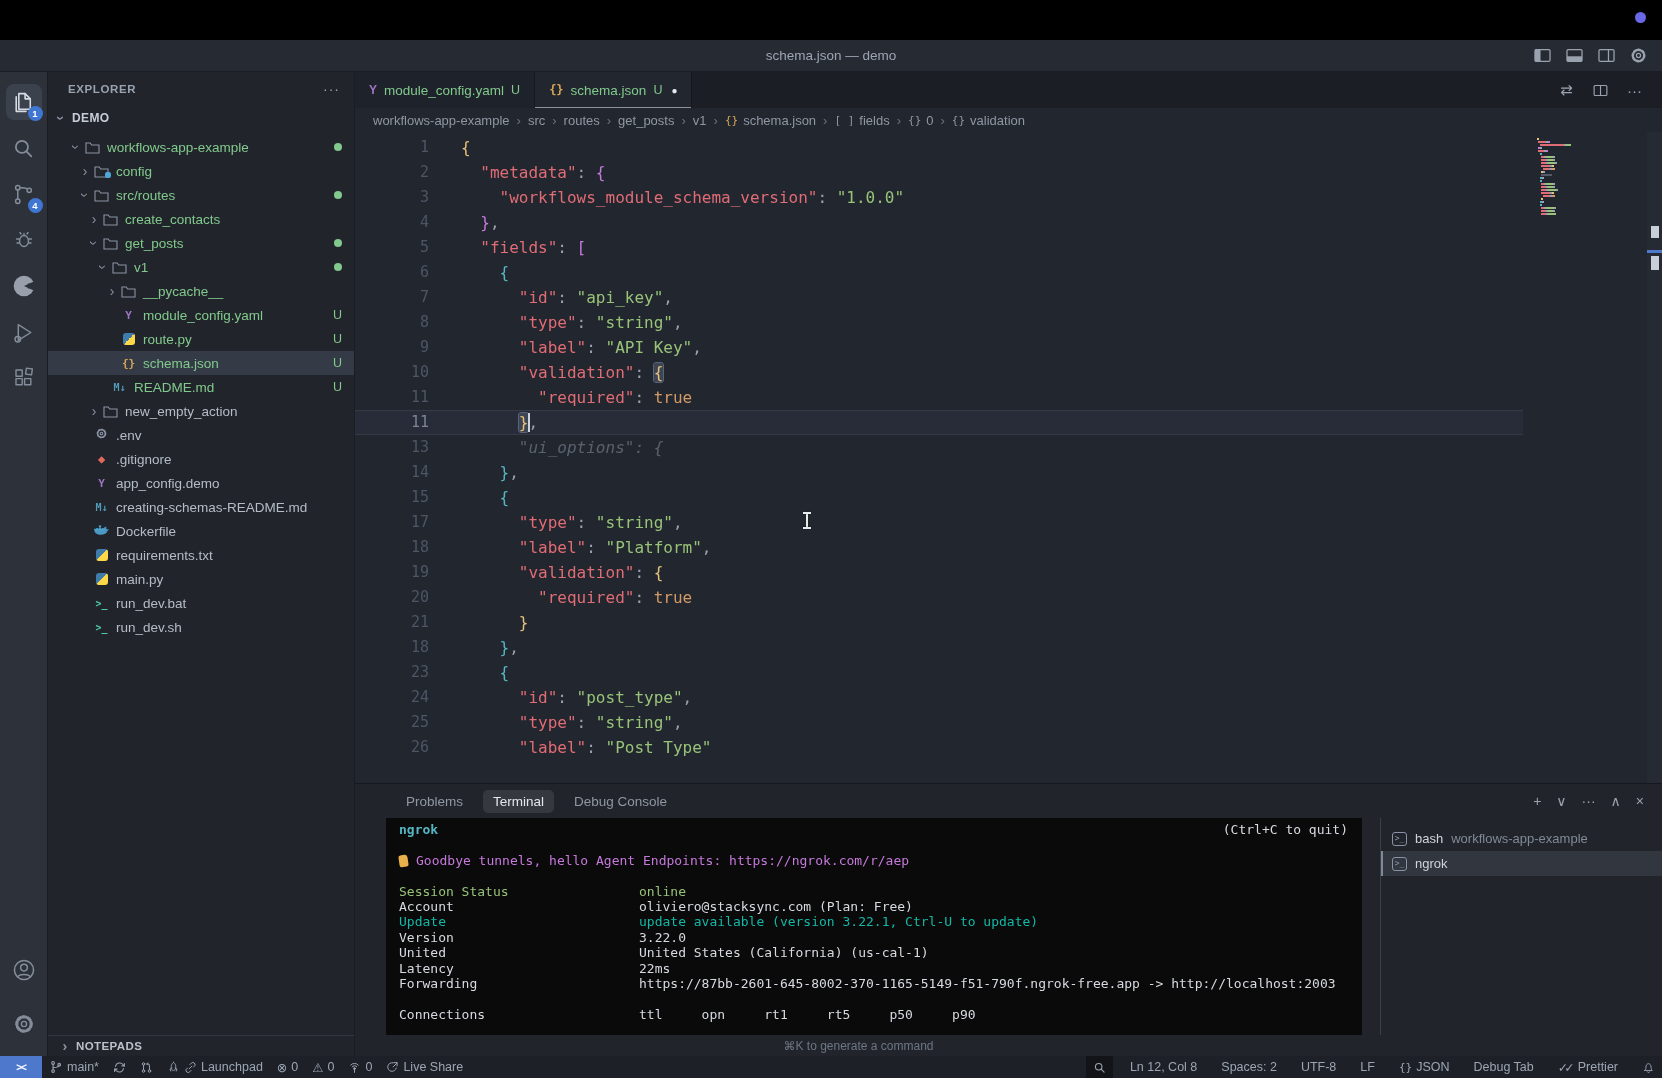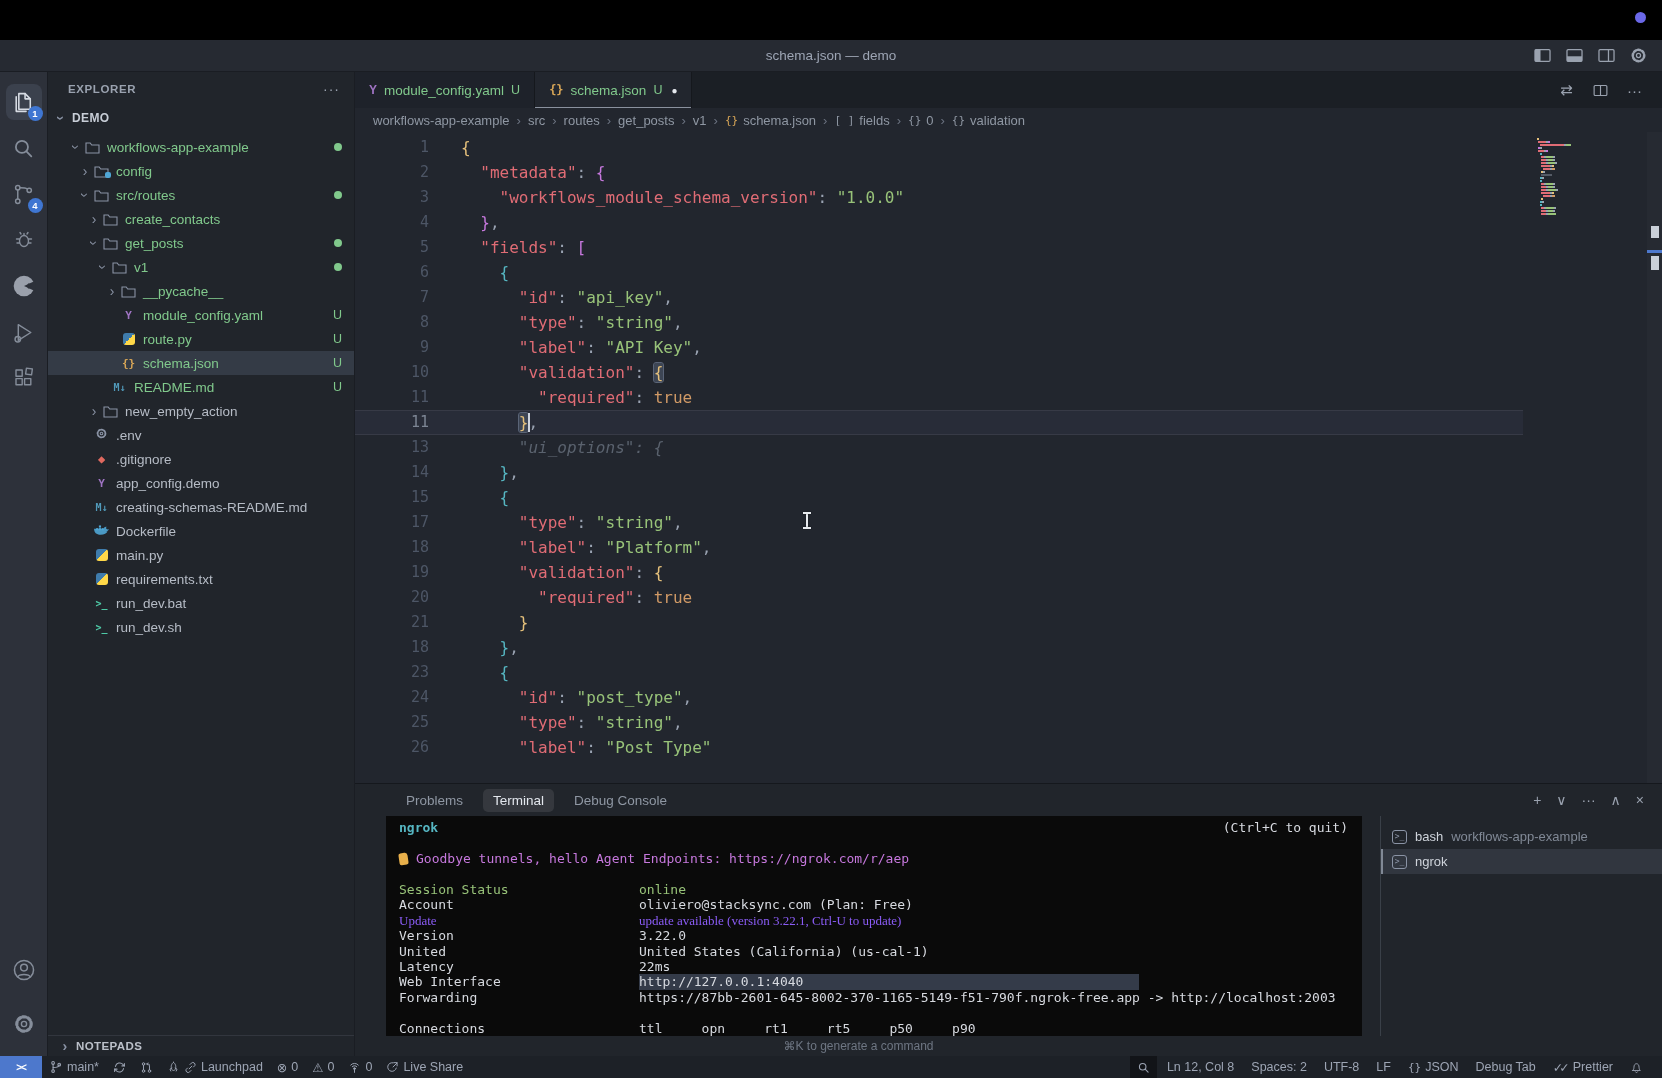--- a/index.html
+++ b/index.html
@@ -104,35 +104,35 @@
   .panel-actions { margin-left:auto; display:flex; align-items:center; gap:15px; color:#9aa2af; font-size:14px; }
   .panelbody { flex:1; display:flex; position:relative; }
   .terminal { margin-left:31px; width:976px; background:#0a0a0a; padding:4px 10px 0 13px; font-family:"DejaVu Sans Mono", monospace; font-size:13px; line-height:15.4px; color:#d7dae0; }
   .trow { white-space:pre; position:relative; }
   .tlabel { display:inline-block; width:240px; }
   .tright { }
   .term-right { position:absolute; right:4px; top:0; }
   .cyan { color:#56b6c2; font-weight:bold; }
   .magenta { color:#c678dd; }
   .green { color:#98c379; }
-  .yellow { color:#8b5cf6;font-family:Liberation Serif, serif; }
+  .yellow { color:#14b8a6; }
   .tval.sel { background:#343b49; display:inline-block; min-width:500px; }
   .hand { display:inline-block; width:9px; height:12px; background:#e8b04b; border-radius:2px 3px 2px 2px; margin-right:8px; transform:rotate(-8deg); vertical-align:-2px; }
   .termlist { position:absolute; right:0; top:0; width:282px; height:100%; border-left:1px solid #3a4048; padding-top:8px; }
   .tl-row { height:25px; display:flex; align-items:center; padding-left:11px; font-size:13px; color:#cfd4db; gap:8px; }
   .tl-row .detail { color:#818996; }
   .tl-row.selected { background:#31363f; box-shadow:inset 2px 0 0 #818996; }
   .tl-ic { width:15px; height:14px; border:1px solid #8a93a5; border-radius:3px; color:#8a93a5; font-size:8px; display:flex; align-items:center; justify-content:center; font-family:"DejaVu Sans Mono",monospace; }
   .hintbar { height:21px; display:flex; align-items:center; }
   .hintbar span { width:1007px; text-align:center; color:#6e7683; font-size:12px; }
 
   
   .statusbar { height:22px; background:#1d2127; display:flex; align-items:center; font-size:12.5px; color:#9da5b4; }
   .sb-left, .sb-right { display:flex; align-items:center; height:100%; }
-  .sb-right { margin-left:auto; padding-right:12px; gap:3px; }
+  .sb-right { margin-left:auto; padding-right:0; gap:10px; }
   .sb-item { display:flex; align-items:center; gap:4px; padding:0 7px; height:100%; }
   .sb-item.accent { background:#4d78cc; color:#fff; width:42px; justify-content:center; font-weight:bold; font-size:10px; letter-spacing:-1px; }
   .sb-item.boxed { background:rgba(0,0,0,.38); }
   .sb-ic { display:flex; align-items:center; justify-content:center; }
   .sb-ic svg { display:block; }
   .dblcheck { letter-spacing:-4px; margin-right:3px; }
   .sb-braces { font-family:"DejaVu Sans Mono",monospace; font-size:11px; }
 
   
   .ibeam { position:absolute; left:806px; top:513px; width:2px; height:15px; background:#e8ebef; box-shadow:0 0 1px #000; }
@@ -449,29 +449,29 @@
             </svg>
           </span>
           <span class="lbl">Dockerfile</span>
           <span class="tright"></span>
         </div>
         <div class="tree-row" style="padding-left: 30px;">
           <span class="chev none">›</span>
           <span class="ticon">
             <span class="fi fi-python"></span>
           </span>
+          <span class="lbl">requirements.txt</span>
+          <span class="tright"></span>
+        </div>
+        <div class="tree-row" style="padding-left: 30px;">
+          <span class="chev none">›</span>
+          <span class="ticon">
+            <span class="fi fi-python"></span>
+          </span>
           <span class="lbl">main.py</span>
-          <span class="tright"></span>
-        </div>
-        <div class="tree-row" style="padding-left: 30px;">
-          <span class="chev none">›</span>
-          <span class="ticon">
-            <span class="fi fi-python"></span>
-          </span>
-          <span class="lbl">requirements.txt</span>
           <span class="tright"></span>
         </div>
         <div class="tree-row" style="padding-left: 30px;">
           <span class="chev none">›</span>
           <span class="ticon">
             <span class="fi fi-shell">&gt;_</span>
           </span>
           <span class="lbl">run_dev.bat</span>
           <span class="tright"></span>
         </div>
@@ -638,21 +638,20 @@
             <div class="trow"><span class="cyan">ngrok</span><span class="term-right">(Ctrl+C to quit)</span></div>
             <div class="trow">&nbsp;</div>
             <div class="trow"><span class="hand"></span><span class="magenta">Goodbye tunnels, hello Agent Endpoints: https://ngrok.com/r/aep</span></div>
             <div class="trow">&nbsp;</div>
             <div class="trow"><span class="tlabel green">Session Status</span><span class="tval green">online</span></div>
             <div class="trow"><span class="tlabel plain">Account</span><span class="tval plain">oliviero@stacksync.com (Plan: Free)</span></div>
             <div class="trow"><span class="tlabel yellow">Update</span><span class="tval yellow">update available (version 3.22.1, Ctrl-U to update)</span></div>
             <div class="trow"><span class="tlabel plain">Version</span><span class="tval plain">3.22.0</span></div>
             <div class="trow"><span class="tlabel plain">United</span><span class="tval plain">United States (California) (us-cal-1)</span></div>
             <div class="trow"><span class="tlabel plain">Latency</span><span class="tval plain">22ms</span></div>
-            <div class="trow"><span class="tlabel plain">Web Interface</span><span class="tval plain sel">http://127.0.0.1:4040</span></div>
             <div class="trow"><span class="tlabel plain">Forwarding</span><span class="tval plain">https://87bb-2601-645-8002-370-1165-5149-f51-790f.ngrok-free.app -&gt; http://localhost:2003</span></div>
             <div class="trow">&nbsp;</div>
             <div class="trow"><span class="tlabel">Connections</span><span class="tval">ttl     opn     rt1     rt5     p50     p90</span></div>
           </div>
         <div class="termlist" id="termlist">
             <div class="tl-row">
               <span class="tl-ic">&gt;_</span>
               <span>bash</span>
               <span class="detail">workflows-app-example</span>
             </div>

